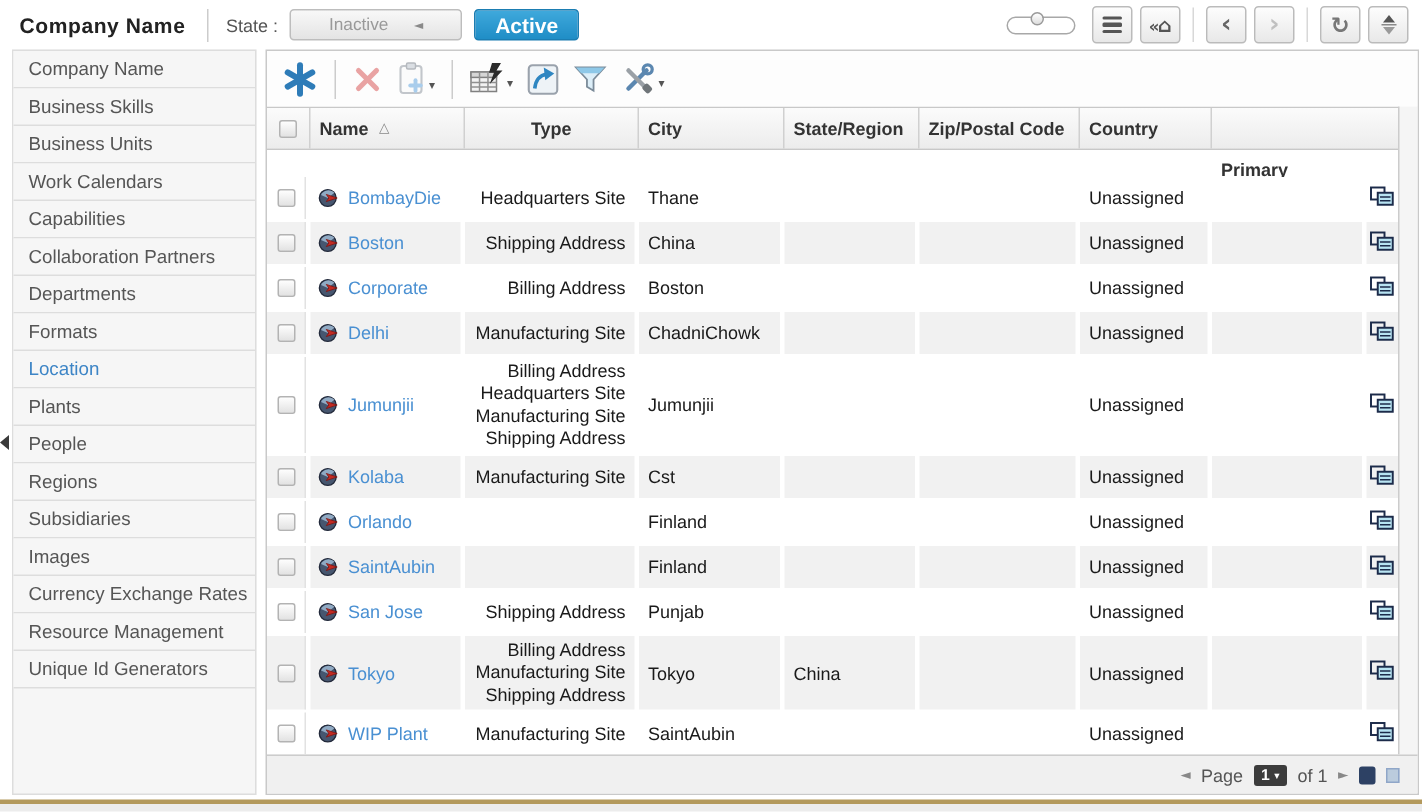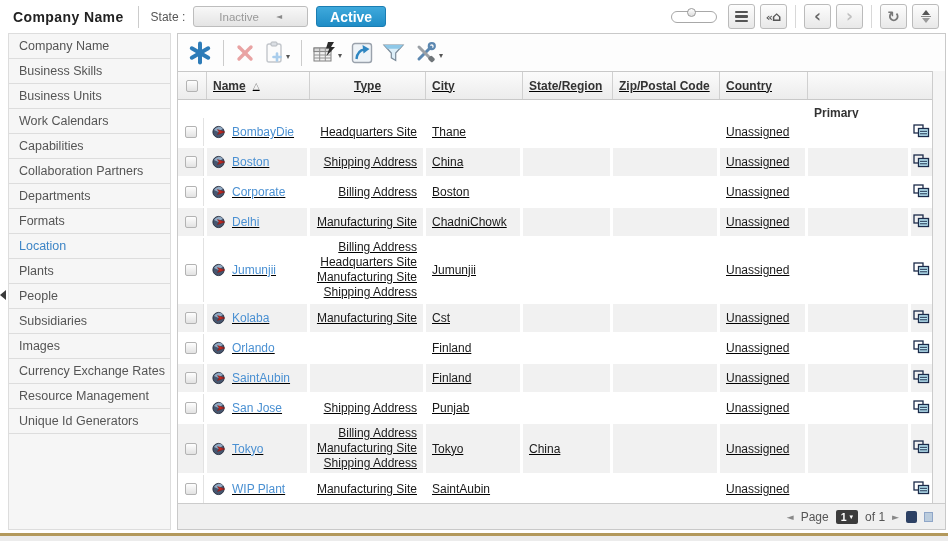--- a/index.html
+++ b/index.html
@@ -41,21 +41,21 @@
   .side-item.sel { color:#3d85c6; }
   .collapse-handle { position:absolute; left:0; top:290px; width:0; height:0; border-top:5px solid transparent; border-bottom:5px solid transparent; border-right:6px solid #3a3a3a; }
 
   
   .panel { position:absolute; left:177px; top:33px; width:769px; height:497px; border:1px solid #c9c9c9; background:#fff; display:flex; flex-direction:column; }
   .toolbar { height:37px; display:flex; align-items:center; gap:9px; padding-left:10px; background:#fdfdfd; flex:none; }
   .toolbtn { display:flex; align-items:flex-end; gap:2px; background:none; border:none; cursor:pointer; }
   .toolsep { width:1px; height:26px; background:#ccc; margin:0 2px; }
   .caret { font-size:8px; color:#555; padding-bottom:3px; }
 
-  .content { flex:1; display:flex; min-height:0;text-decoration:underline; }
+  .content { flex:1; display:flex; min-height:0; }
   .table-area { flex:1; overflow:hidden; }
   .vscroll { width:13px; background:#f5f5f5; border-left:1px solid #ccc; flex:none; }
 
   .hrow { display:flex; height:29px; background:linear-gradient(#fbfbfb,#ececec); border-top:1px solid #c8c8c8; border-bottom:1px solid #c8c8c8; }
   .hcell { display:flex; align-items:center; padding:0 6px; font-size:12px; font-weight:bold; color:#333; border-right:1px solid #d0d0d0; }
   .hcell:last-child { border-right:none; }
   .sortglyph { font-family:"DejaVu Sans",sans-serif; font-size:9px; color:#888; margin-left:7px; font-weight:normal; }
   .hc0{width:29px; justify-content:center;} .hc1{width:103px;} .hc2{width:116px; justify-content:center;} .hc3{width:97px;}
   .hc4{width:90px;} .hc5{width:107px;} .hc6{width:88px;} .hc7{width:103px;margin-top:48px;} .hc8{flex:1;}
 
@@ -135,20 +135,21 @@
         <div class="side-item">Business Skills</div>
         <div class="side-item">Business Units</div>
         <div class="side-item">Work Calendars</div>
         <div class="side-item">Capabilities</div>
         <div class="side-item">Collaboration Partners</div>
         <div class="side-item">Departments</div>
         <div class="side-item">Formats</div>
         <div class="side-item sel">Location</div>
         <div class="side-item">Plants</div>
         <div class="side-item">People</div>
+        <div class="side-item">Regions</div>
         <div class="side-item">Subsidiaries</div>
         <div class="side-item">Images</div>
         <div class="side-item">Currency Exchange Rates</div>
         <div class="side-item">Resource Management</div>
         <div class="side-item">Unique Id Generators</div>
       </div>
     </div>
   <div class="collapse-handle"></div>
 
   <div class="panel">

